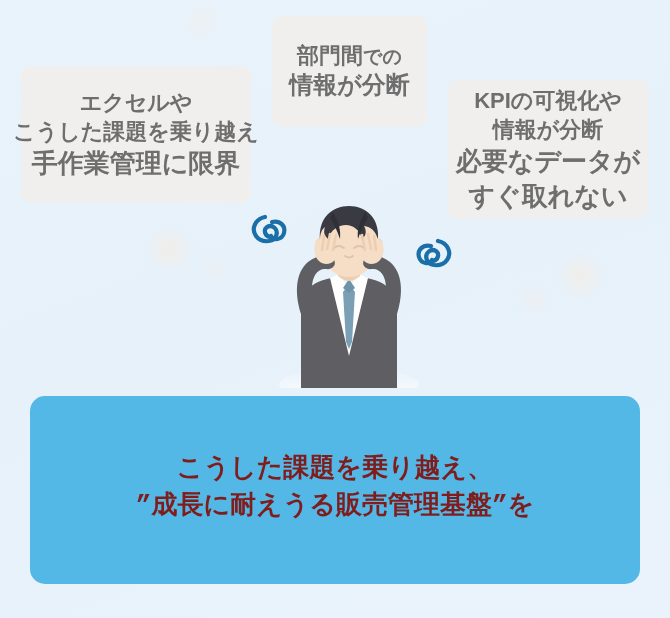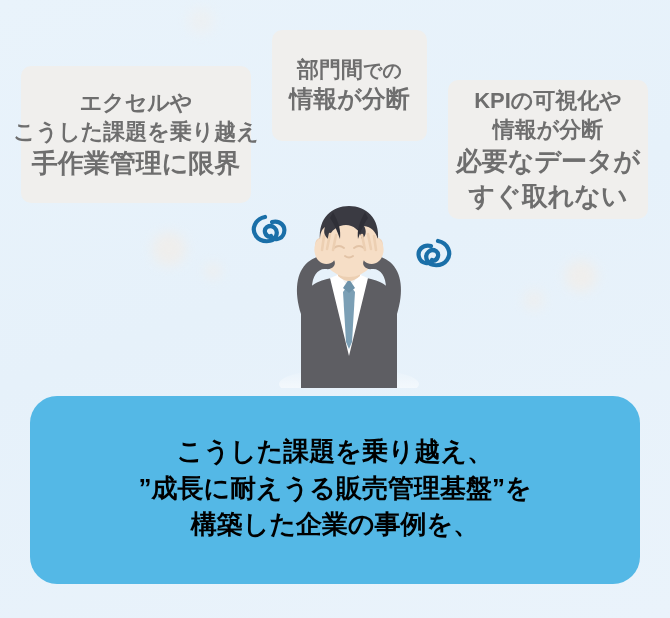--- a/index.html
+++ b/index.html
@@ -51,21 +51,21 @@
     justify-content: center;
     line-height: 1.32;
     font-weight: bold;
     box-sizing: border-box;
   }
   .card .line { display: block; white-space: nowrap; }
   .card .sm { font-size: 22px; }
   .card .lg { font-size: 26px; }
 
   #card-left   { left: 21px;  top: 66px; width: 230px; height: 137px; padding: 6px 8px; }
-  #card-center { left: 272px; top: 30px; width: 155px; height: 111px; padding: 6px 8px; }
+  #card-center { left: 272px; top: 16px; width: 155px; height: 111px; padding: 6px 8px; }
   #card-right  { left: 448px; top: 80px; width: 200px; height: 139px; padding: 6px 8px; }
 
   #card-center .line-1 { font-size: 22px; }
   #card-center .line-1 .mix-small { font-size: 19px; }
   #card-center .line-2 { font-size: 24px; font-family: Liberation Serif, serif; }
 
   
   #illustration {
     position: absolute;
     left: 238px;
@@ -76,32 +76,33 @@
   #illustration svg { display: block; width: 222px; height: 192px; }
 
   
   #banner {
     position: absolute;
     left: 30px;
     top: 396px;
     width: 610px;
     height: 188px;
     background: #54b8e6;
-    border-radius: 27px;
+    border-radius: 15px;
     display: flex;
     flex-direction: column;
     align-items: center;
     justify-content: center;
-    color: #000000;
+    color: #7f1d1d;
     font-weight: bold;
     font-size: 26px;
     line-height: 1.42;
     text-align: center;
     box-sizing: border-box;
     padding: 4px 10px 8px;
+    font-family: Liberation Mono, monospace;
   }
   #banner .bline { display: block; white-space: nowrap; }
 </style>
 </head>
 <body>
 
 <div id="slide">
 
   <div class="blob blob-a"></div>
   <div class="blob blob-b"></div>
@@ -188,16 +189,15 @@
 
       <path d="M139 42 C144 44, 147 51, 145 58 C143 66, 136 70, 129 67 C124 65, 123 58, 126 54
                C129 49, 134 44, 139 42 Z" fill="#f6dec6"></path>
       <path d="M136 40 L138 54 M130 38 L133 53 M124 39 L127 54" stroke="#eccfb2" stroke-width="2.6" stroke-linecap="round"></path>
     </svg>
   </div>
 
   <div id="banner">
     <span class="bline">こうした課題を乗り越え、</span>
     <span class="bline">”成長に耐えうる販売管理基盤”を</span>
-    <span class="bline">構築した企業の事例を、</span>
   </div>
 
 </div>
 
 </body></html>

